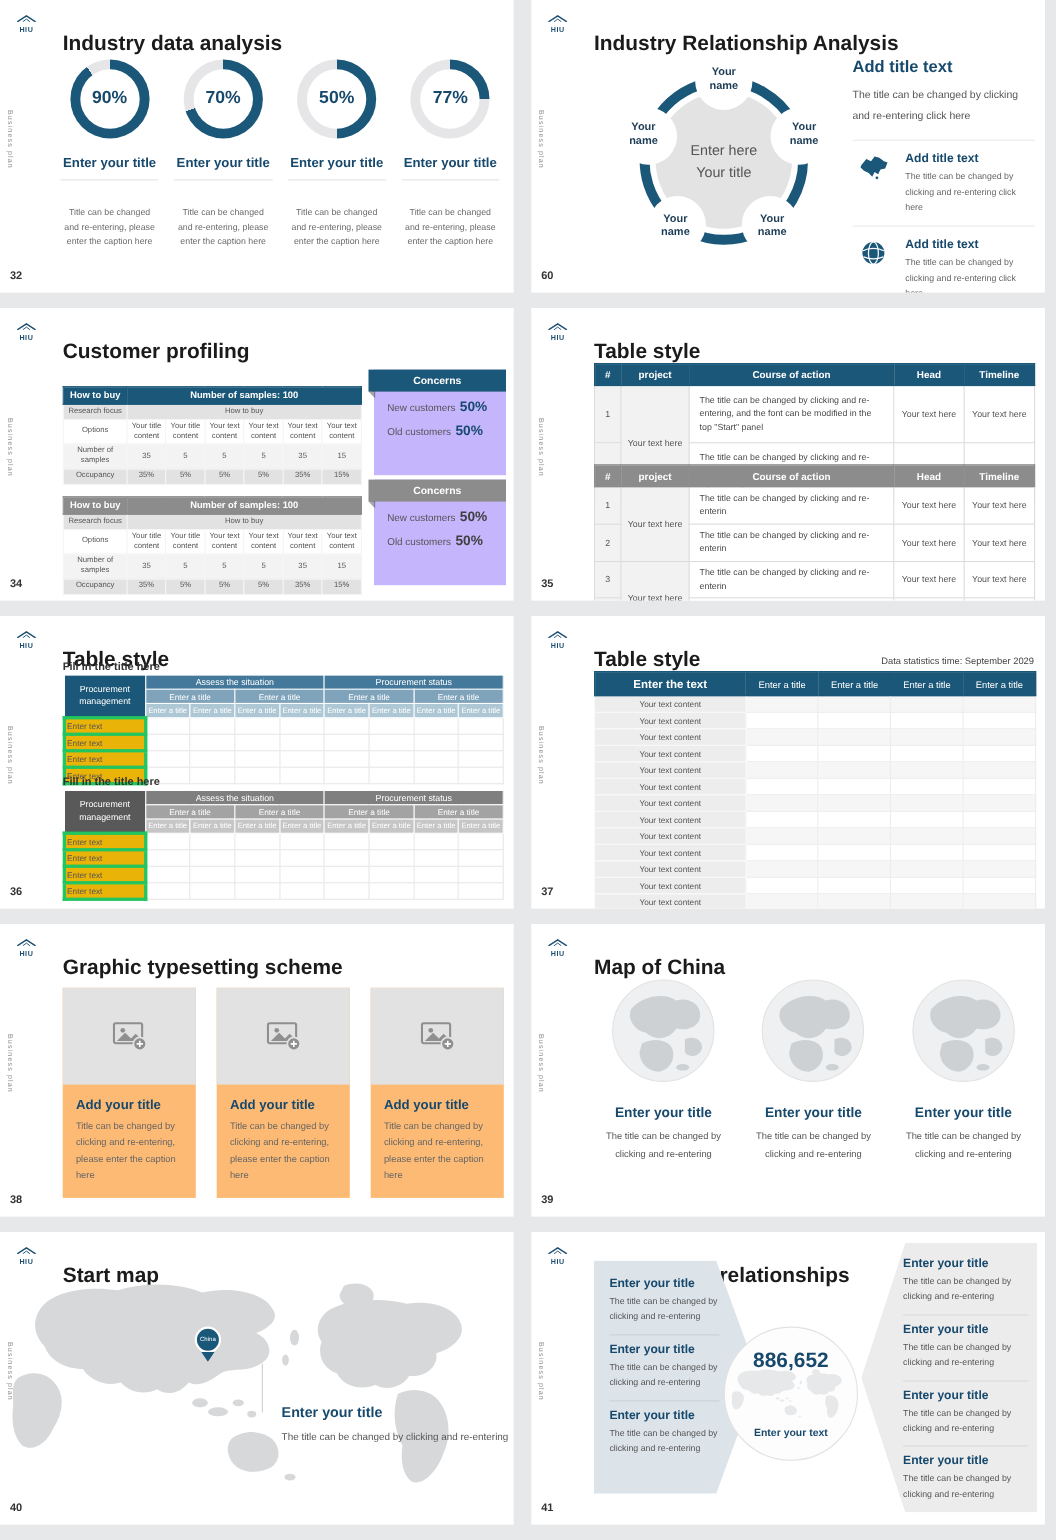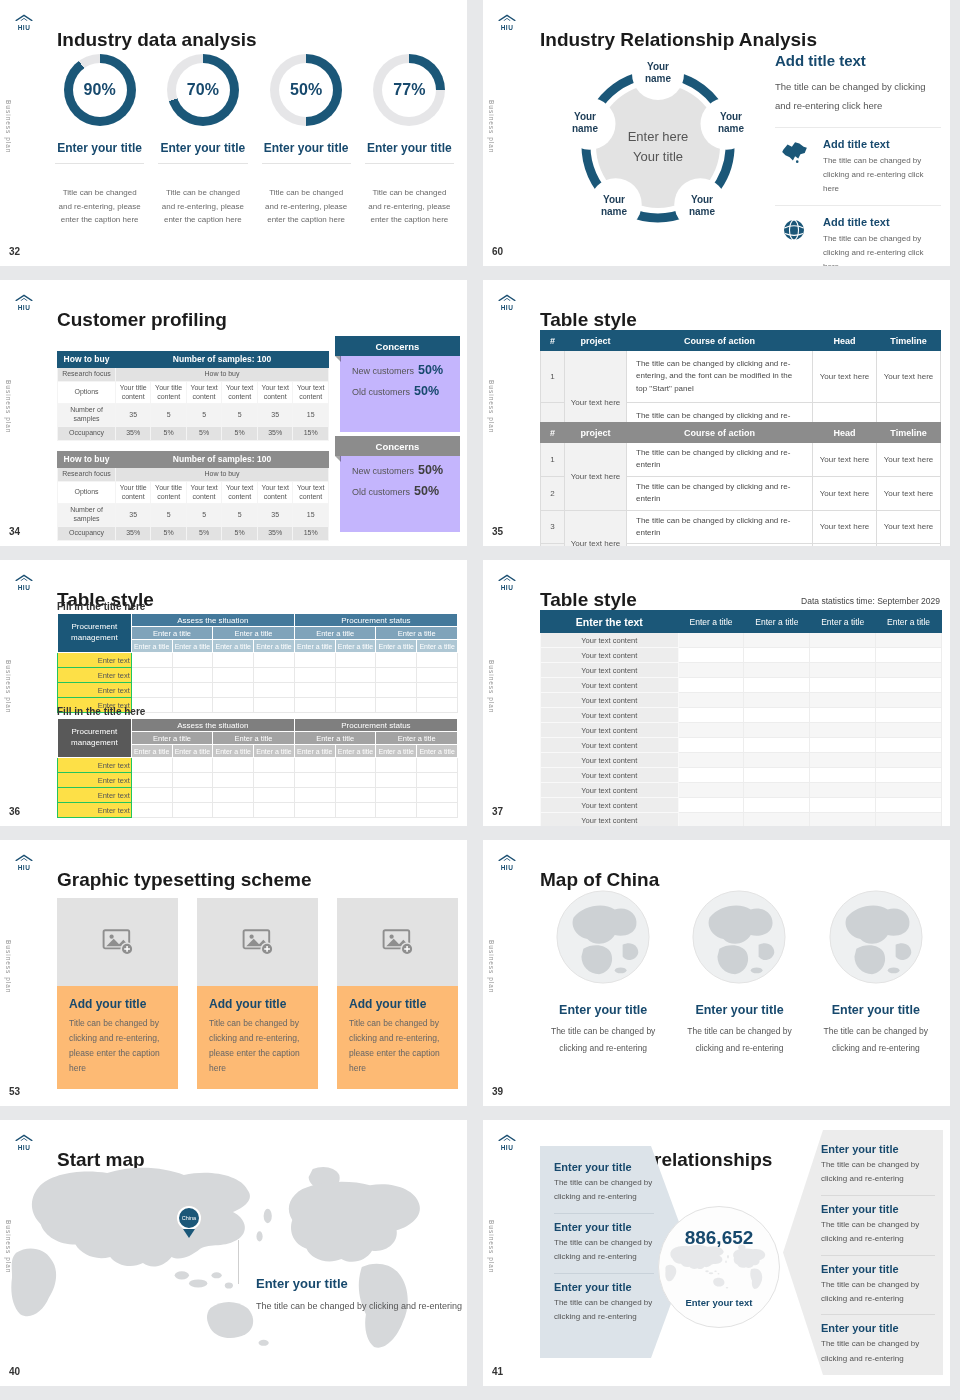--- a/index.html
+++ b/index.html
@@ -71,21 +71,21 @@
   
   .sub36{position:absolute;left:57px;font-size:10px;font-weight:bold;color:#333;}
   .set36{position:absolute;left:57px;--c0:#1b5778;--c1:#44799b;--c2:#7fa3ba;--c3:#aec7d4;}
   .set36.gray{--c0:#595959;--c1:#7f7f7f;--c2:#a3a3a3;--c3:#c6c6c6;}
   .t36{border-collapse:collapse;width:401px;}
   .t36 th,.t36 td{border:1px solid #fff;font-weight:normal;}
   .t36 .corner{background:var(--c0);color:#fff;font-size:8px;width:74px;line-height:1.35;}
   .t36 .g{background:var(--c1);color:#fff;font-size:8px;height:13px;}
   .t36 .sub{background:var(--c2);color:#fff;font-size:7.5px;height:13px;}
   .t36 .colh{background:var(--c3);color:#fff;font-size:7px;height:13px;width:41px;}
-  .t36 td.lbl{background:#fde047;color:#555;font-size:7.5px;height:15px;text-align:right;border:1px solid #22c55e;}
+  .t36 td.lbl{background:#eab308;color:#555;font-size:7.5px;height:15px;text-align:left;border:3px solid #22c55e;}
   .t36 td.e{background:#fff;border:1px solid #e8e8e8;}
   
   .note37{position:absolute;right:10px;top:36px;font-size:8.5px;color:#444;}
   .t37{position:absolute;left:57px;top:50px;width:402px;border-collapse:collapse;}
   .t37 th{background:var(--navy);color:#fff;border:1px solid var(--navy);}
   .t37 th.c1{font-size:10.5px;font-weight:bold;width:138px;padding:4.5px;}
   .t37 th.cn{font-size:8.5px;font-weight:normal;width:66px;}
   .t37 td.lbl{background:#ededed;font-size:7.5px;color:#555;text-align:center;padding:2.5px;border:1px solid #f9f9f9;}
   .t37 td.e{background:#fff;border:1px solid #ededed;}
   .t37 tr:nth-child(even) td.e{background:#f6f6f6;}
@@ -785,21 +785,21 @@
             <svg width="32" height="28">
               <use href="#img-ph"></use>
             </svg>
           </div>
         <div class="s38-bd">
           <div class="s38-t">Add your title</div>
           <div class="s38-c">Title can be changed by clicking and re-entering, please enter the caption here</div>
         </div>
       </div>
     </div>
-    <div class="pagenum">53</div>
+    <div class="pagenum">38</div>
   </section>
 
   <section class="card">
     <div class="logo"><svg width="20" height="7">
           <use href="#roof"></use>
         </svg><span>HIU</span></div>
     <div class="vert">Business plan</div>
     <h2 class="stitle">Map of China</h2>
     <div class="s39-grid">
       <div class="s39-col">

